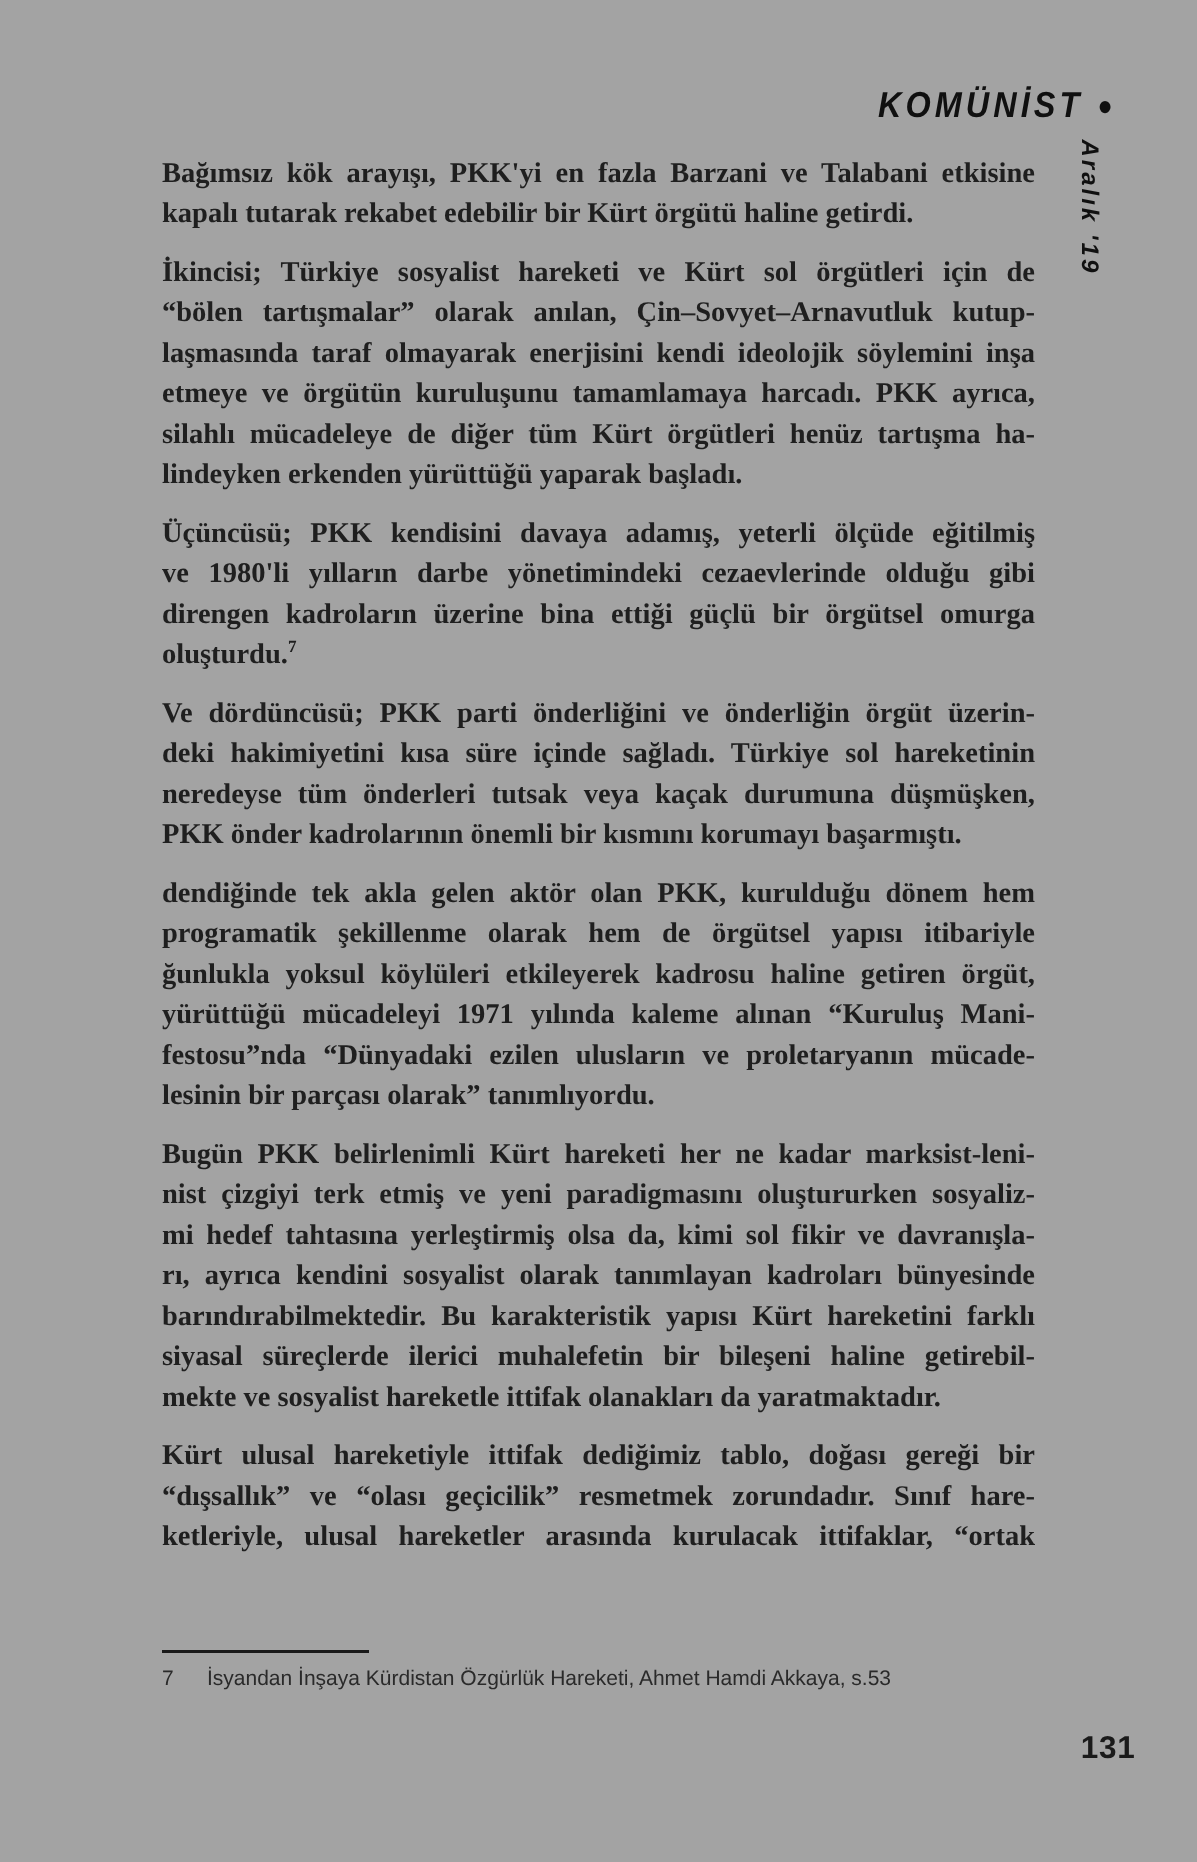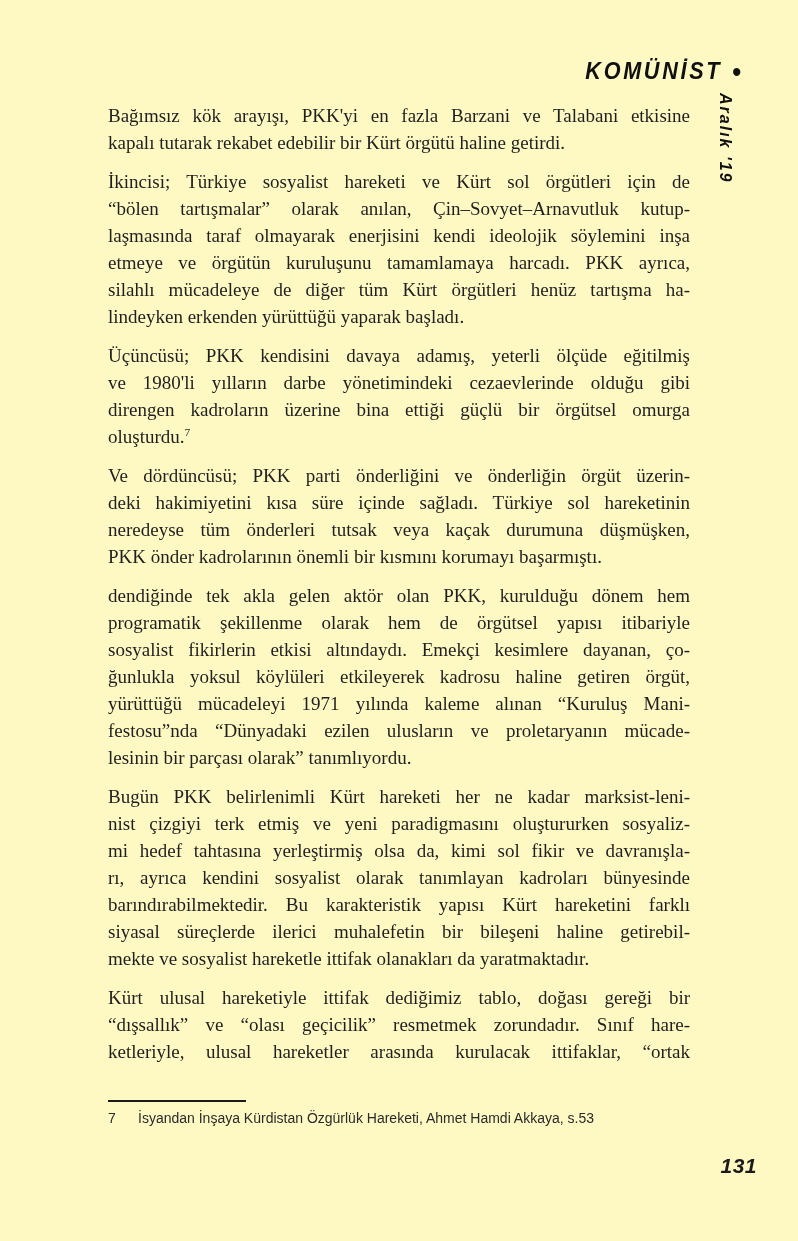--- a/index.html
+++ b/index.html
@@ -1,21 +1,21 @@
 <!DOCTYPE html>
 <html><head>
 <meta charset="utf-8">
 <style>
   html, body { margin: 0; padding: 0; }
   body { background: #e9e9e9; }
   .page {
     position: relative;
     width: 798px;
     height: 1241px;
-    background: #fef9c3;
+    background: #a3a3a3;
     overflow: hidden;
     font-family: "Liberation Serif", serif;
   }
   
   .masthead {
     position: absolute;
     top: 56px;
     right: 56px;
     display: flex;
     align-items: center;
@@ -56,21 +56,21 @@
   }
   
   .body-col {
     position: absolute;
     left: 108px;
     top: 102px;
     width: 582px;
     font-size: 19px;
     color: #1f1f1f;
   }
-  .para { margin: 0 0 12px 0; }
+  .para { margin: 0 0 12px 0; font-weight: bold; }
   .para:last-child { margin-bottom: 0; }
   .line {
     height: 27px;
     line-height: 27px;
     overflow: hidden;
     text-align: justify;
   }
   .line.just::after {
     content: "";
     display: inline-block;
@@ -105,21 +105,20 @@
   
   .page-num {
     position: absolute;
     top: 1154px;
     right: 41px;
     font-family: "Liberation Sans", sans-serif;
     font-weight: 700;
     font-size: 21px;
     color: #1a1a1a;
     letter-spacing: 0.5px;
-    font-style: italic;
   }
 </style>
 </head>
 <body>
 
 <div class="page">
 
   <div class="masthead">
     <span class="mag-name">KOMÜNİST</span>
     <span class="mag-bullet">•</span>
@@ -148,21 +147,20 @@
       </div>
       <div class="para">
         <div class="line just">Ve dördüncüsü; PKK parti önderliğini ve önderliğin örgüt üzerin-</div>
         <div class="line just">deki hakimiyetini kısa süre içinde sağladı. Türkiye sol hareketinin</div>
         <div class="line just">neredeyse tüm önderleri tutsak veya kaçak durumuna düşmüşken,</div>
         <div class="line last">PKK önder kadrolarının önemli bir kısmını korumayı başarmıştı.</div>
       </div>
       <div class="para">
         <div class="line just">dendiğinde tek akla gelen aktör olan PKK, kurulduğu dönem hem</div>
         <div class="line just">programatik şekillenme olarak hem de örgütsel yapısı itibariyle</div>
-        <div class="line just">sosyalist fikirlerin etkisi altındaydı. Emekçi kesimlere dayanan, ço-</div>
         <div class="line just">ğunlukla yoksul köylüleri etkileyerek kadrosu haline getiren örgüt,</div>
         <div class="line just">yürüttüğü mücadeleyi 1971 yılında kaleme alınan “Kuruluş Mani-</div>
         <div class="line just">festosu”nda “Dünyadaki ezilen ulusların ve proletaryanın mücade-</div>
         <div class="line last">lesinin bir parçası olarak” tanımlıyordu.</div>
       </div>
       <div class="para">
         <div class="line just">Bugün PKK belirlenimli Kürt hareketi her ne kadar marksist-leni-</div>
         <div class="line just">nist çizgiyi terk etmiş ve yeni paradigmasını oluştururken sosyaliz-</div>
         <div class="line just">mi hedef tahtasına yerleştirmiş olsa da, kimi sol fikir ve davranışla-</div>
         <div class="line just">rı, ayrıca kendini sosyalist olarak tanımlayan kadroları bünyesinde</div>

